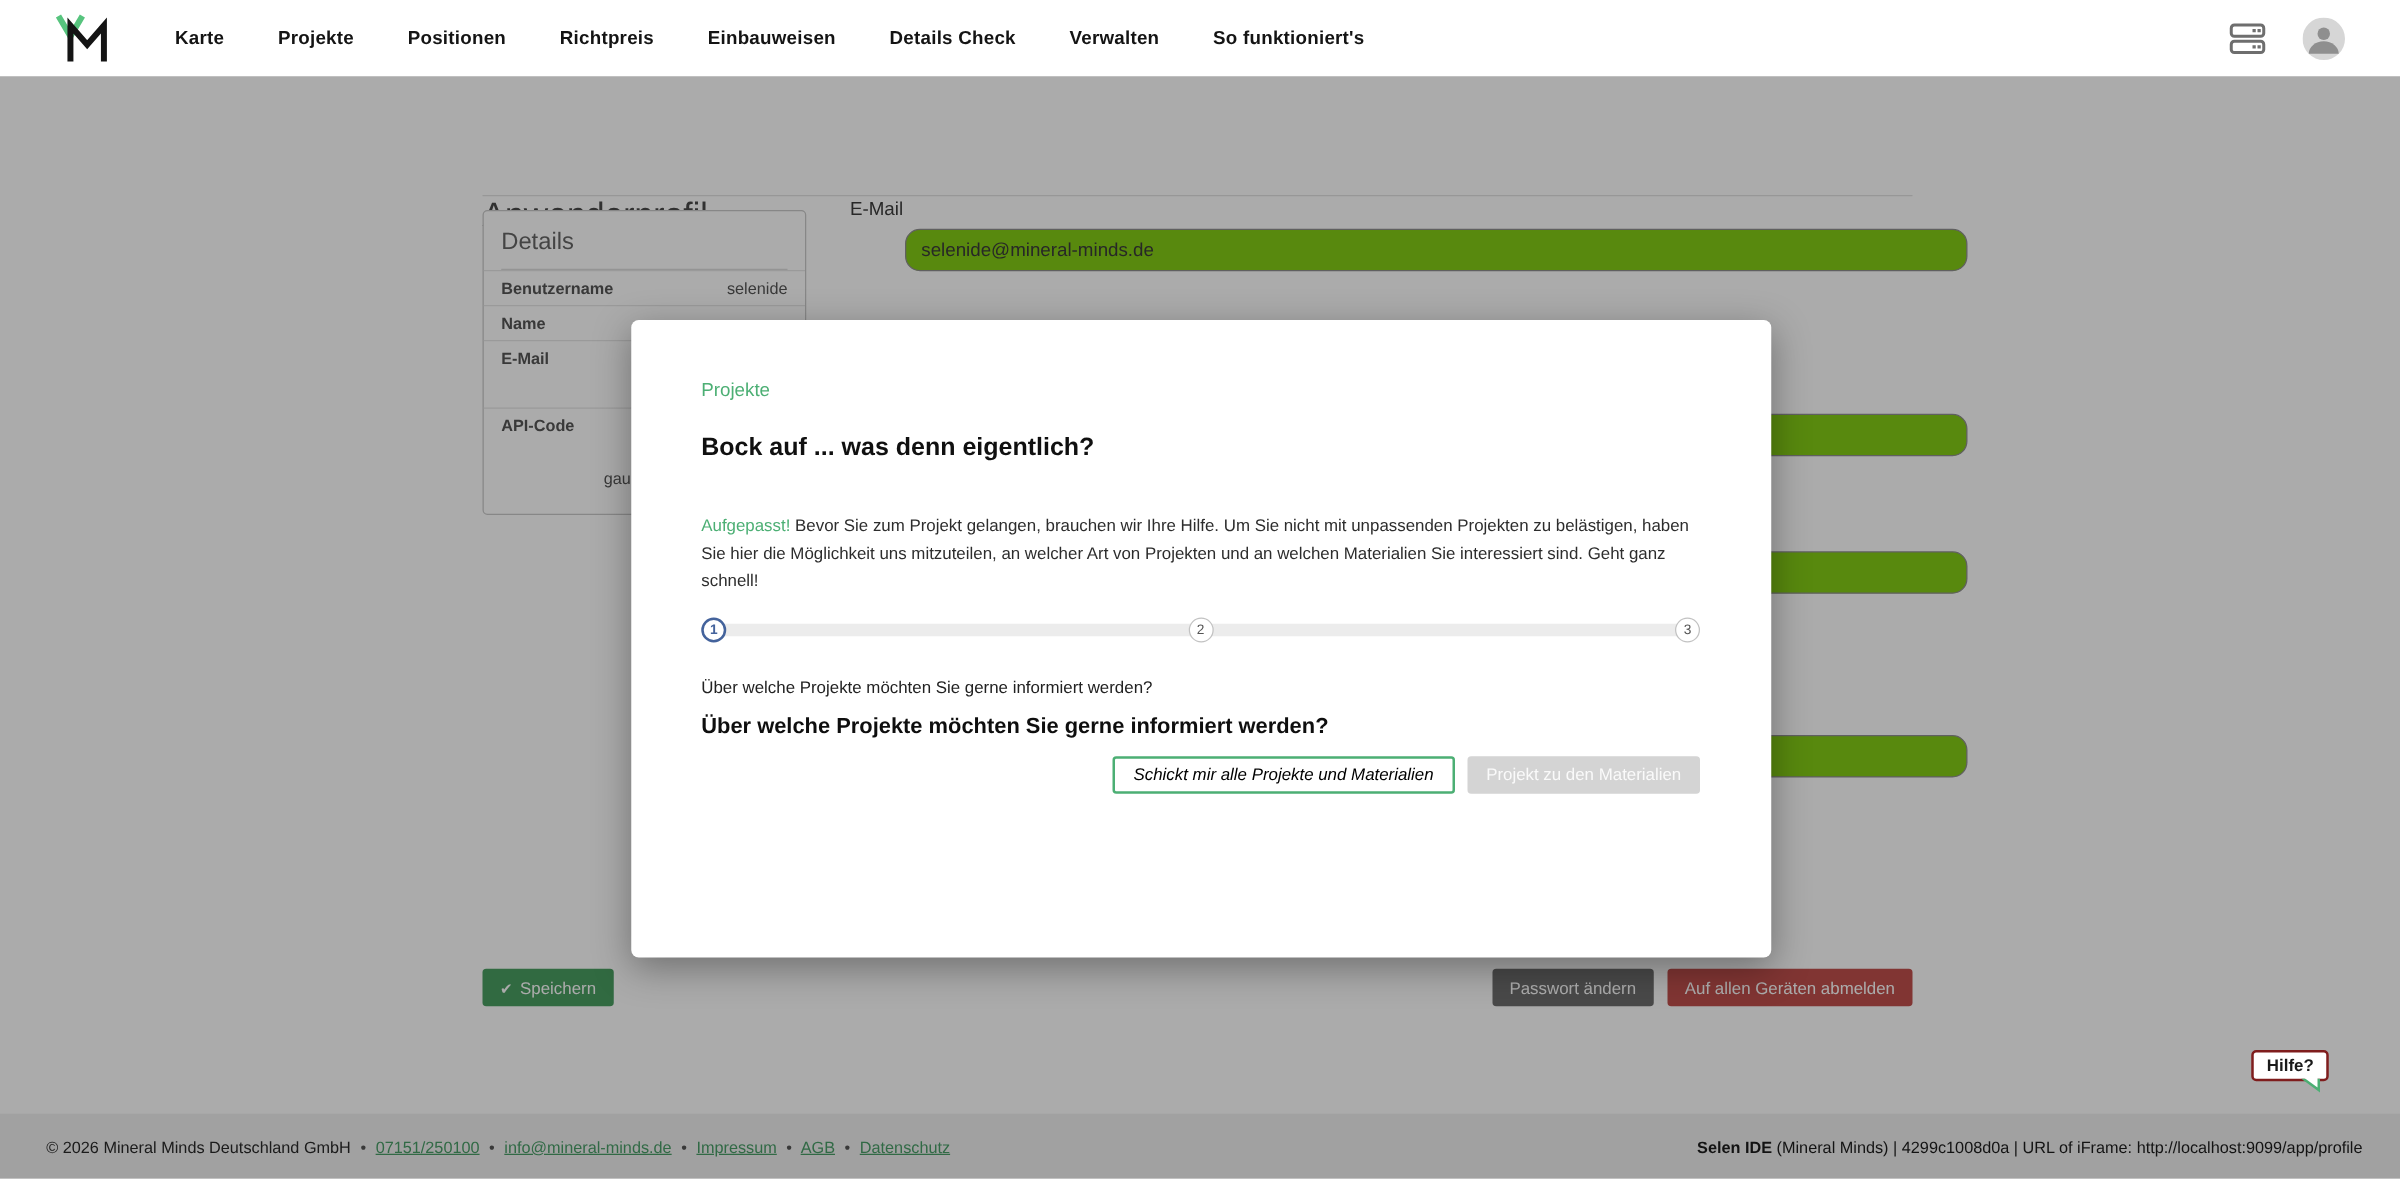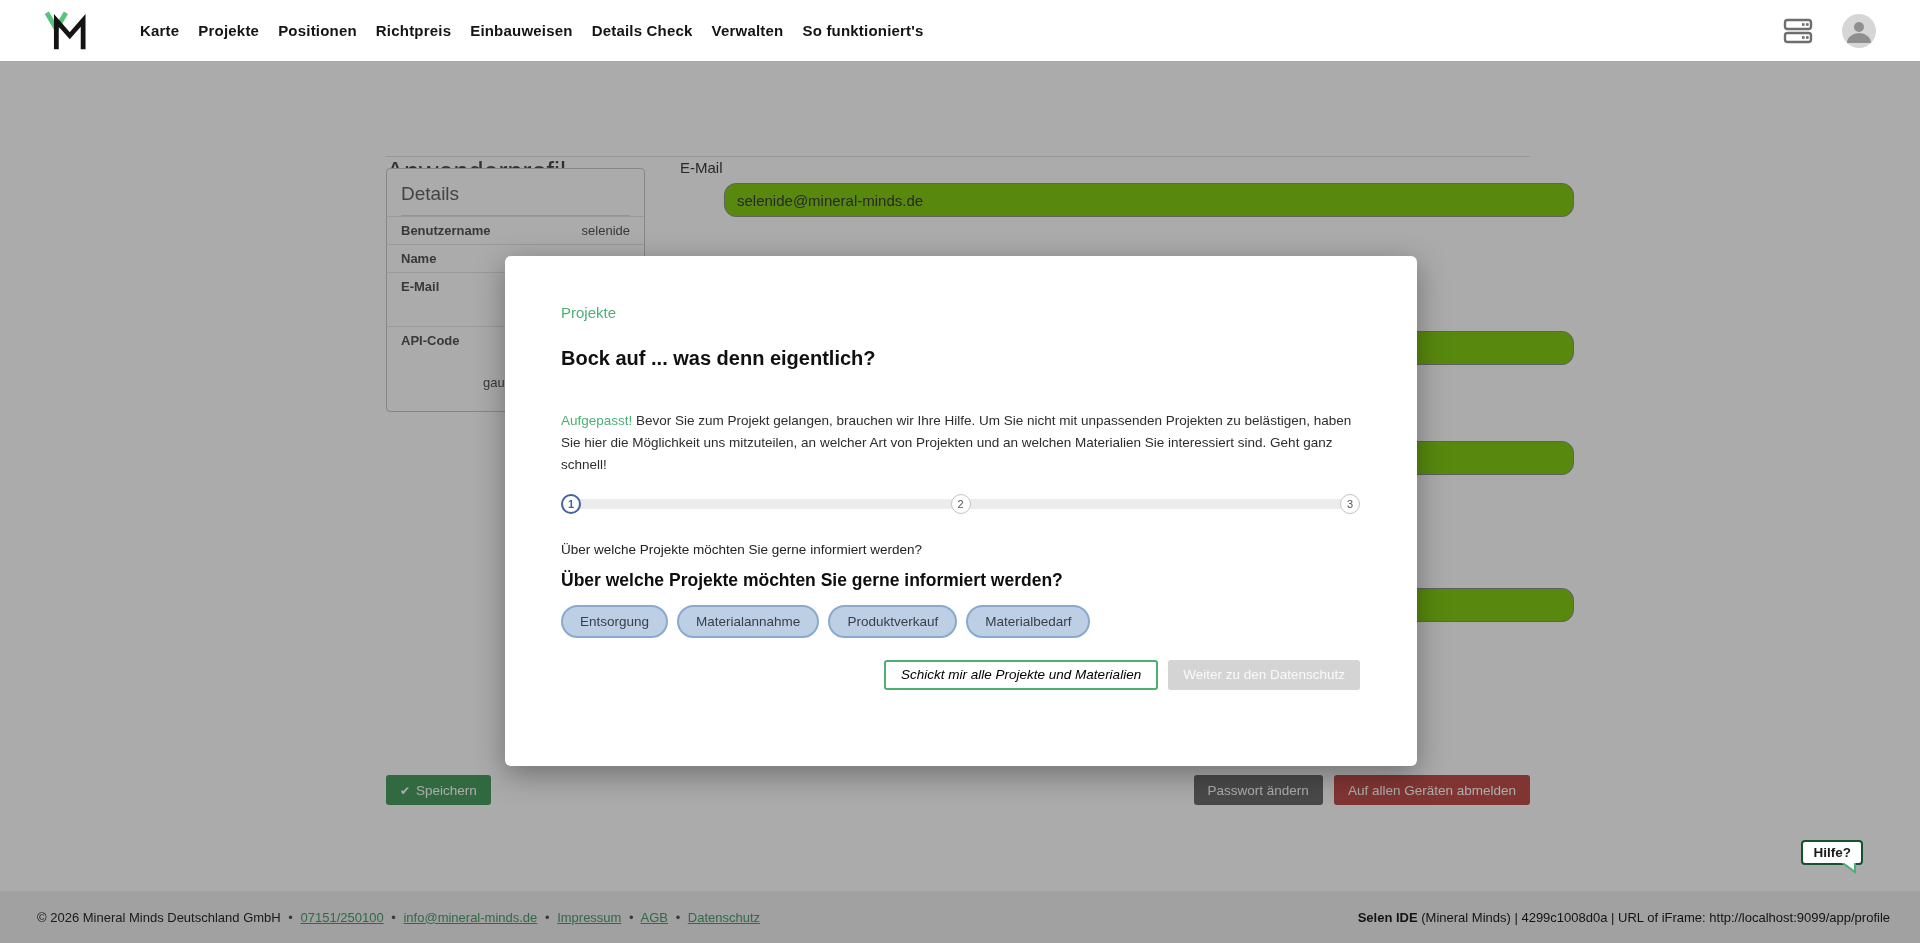--- a/index.html
+++ b/index.html
@@ -2,21 +2,21 @@
 <html><head>
 <meta charset="utf-8">
 <style>
   * { margin:0; padding:0; box-sizing:border-box; }
   html,body { width:1920px; height:943px; overflow:hidden; }
   body { font-family:"Liberation Sans", sans-serif; background:#fff; position:relative; }
 
   
   .header { position:absolute; top:0; left:0; width:1920px; height:61px; background:#fff; z-index:5; }
   .logo { position:absolute; left:42px; top:8px; width:44px; height:44px; }
-  .nav { position:absolute; left:140px; top:0; height:61px; display:flex; align-items:center; gap:19px; }
+  .nav { position:absolute; left:140px; top:0; height:61px; display:flex; align-items:center; gap:43px; }
   .nav-item { font-size:15px; font-weight:700; color:#141414; letter-spacing:.2px; cursor:pointer; white-space:nowrap; }
   .header-icons { position:absolute; right:44px; top:0; height:61px; display:flex; align-items:center; gap:28px; }
 
   
   .page { position:absolute; top:61px; left:0; width:1920px; height:830px; background:#fff; }
   .page-title { position:absolute; left:386px; top:54px; font-size:27px; font-weight:500; color:#4a4a4a;margin-top:42px; }
   .title-rule { position:absolute; left:386px; top:95px; width:1144px; border-bottom:1px solid #e2e2e2; }
 
   .details-card { position:absolute; left:386px; top:107px; width:259px; height:244px; border:1px solid #c9c9c9; border-radius:4px; background:#fff; }
   .details-title { font-size:19px; color:#666; padding:14px 14px 10px 14px; }
@@ -76,21 +76,21 @@
   .q-bold { font-size:17.5px; font-weight:700; color:#0e0e0e; margin-bottom:14px; }
 
   .chips { display:flex; gap:9px; margin-bottom:22px; }
   .chip { background:#bdcfe5; border:2px solid #8aa9cf; border-radius:17px; padding:0 17px; height:33px; display:flex; align-items:center; font-size:13.5px; color:#39404a; cursor:pointer; white-space:nowrap; }
 
   .modal-actions { display:flex; justify-content:flex-end; gap:10px; }
   .btn-all { background:#fff; border:2px solid #4caf74; border-radius:3px; height:30px; padding:0 15px; font-size:13.5px; color:#000; cursor:pointer; font-family:"Liberation Sans",sans-serif;font-style:italic; }
   .btn-next { background:#d4d4d4; border:none; border-radius:3px; height:30px; padding:0 15px; font-size:13.5px; color:#fafafa; cursor:default; font-family:"Liberation Sans",sans-serif; }
 
   
-  .hilfe { position:absolute; top:840px; right:57px; z-index:30; background:#fff; border:2px solid #14532d; border-radius:4px; padding:3px 10px; font-size:13.5px; font-weight:700; color:#1a1a1a; cursor:pointer; }
+  .hilfe { position:absolute; top:840px; right:57px; z-index:30; background:#fff; border:2px solid #7f1d1d; border-radius:4px; padding:3px 10px; font-size:13.5px; font-weight:700; color:#1a1a1a; cursor:pointer; }
   .hilfe-tail { position:absolute; right:5px; bottom:-11px; width:0; height:0; border-left:15px solid transparent; border-top:11px solid #4caf74; }
   .hilfe-tail-inner { position:absolute; right:7px; bottom:-7px; width:0; height:0; border-left:11px solid transparent; border-top:8px solid #fff; }
 </style>
 </head>
 <body>
 
 <div class="page">
   <div class="page-title">Anwenderprofil</div>
   <div class="title-rule"></div>
 
@@ -191,30 +191,24 @@
   <div class="progress">
     <div class="progress-bar"></div>
     <div class="step step-active">1</div>
     <div class="step step-2">2</div>
     <div class="step step-3">3</div>
   </div>
 
   <div class="q-small">Über welche Projekte möchten Sie gerne informiert werden?</div>
   <div class="q-bold">Über welche Projekte möchten Sie gerne informiert werden?</div>
 
-  <div class="chips">
-    <div class="chip">Entsorgung</div>
-    <div class="chip">Materialannahme</div>
-    <div class="chip">Produktverkauf</div>
-    <div class="chip">Materialbedarf</div>
-  </div>
 
   <div class="modal-actions">
     <button class="btn-all">Schickt mir alle Projekte und Materialien</button>
-    <button class="btn-next" disabled="">Weiter zu den Datenschutz</button>
+    <button class="btn-next" disabled="">Projekt zu den Materialien</button>
   </div>
 </div>
 
 <div class="footer">
   <div class="footer-left">
     <span>© 2026 Mineral Minds Deutschland GmbH</span>
     <span class="sep">•</span>
     <span class="footer-link">07151/250100</span>
     <span class="sep">•</span>
     <span class="footer-link">info@mineral-minds.de</span>

